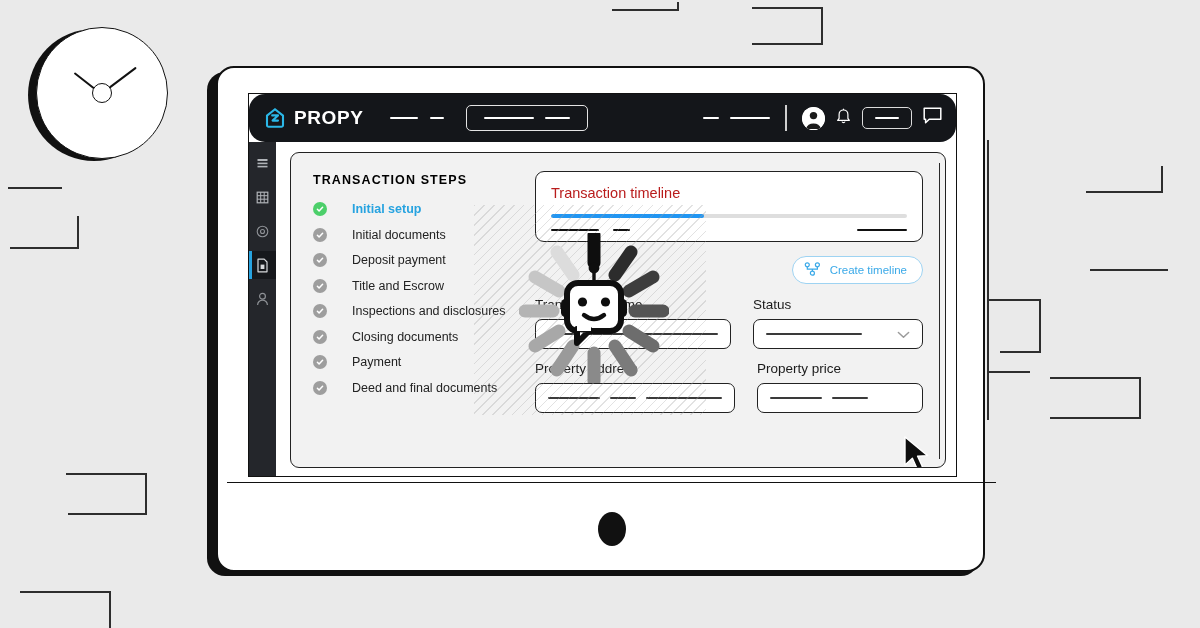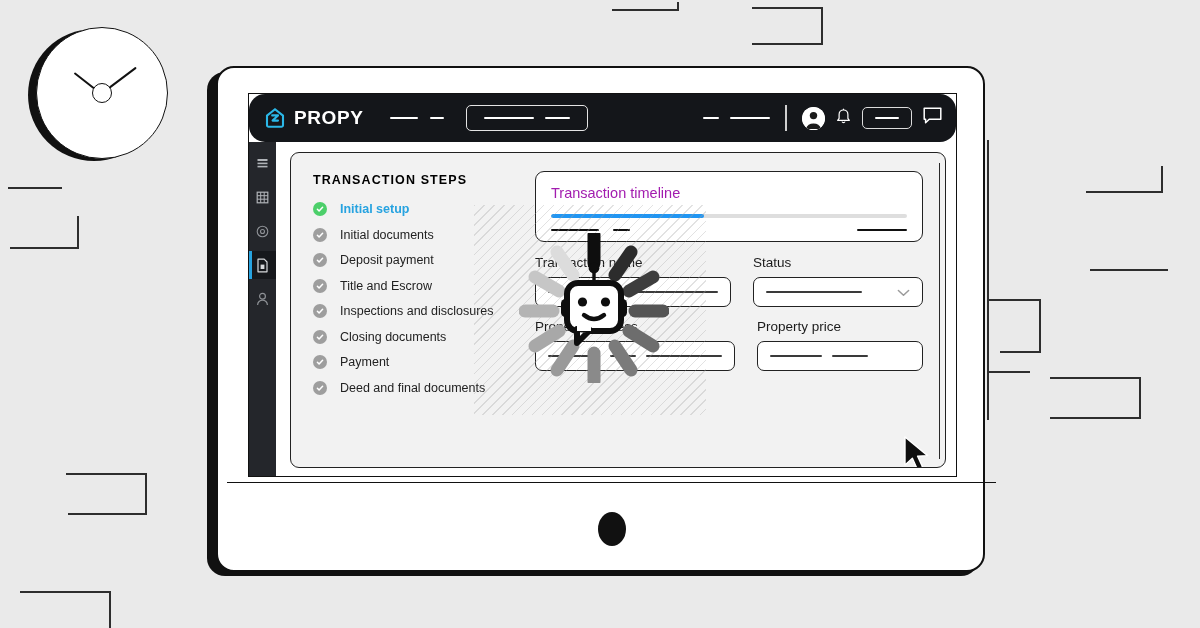--- a/index.html
+++ b/index.html
@@ -111,36 +111,36 @@
   .panel {
     position: relative; width: 100%; height: 100%;
     background: #f2f2f2; border: 1.4px solid #222; border-radius: 9px;
     padding: 18px 22px; overflow: hidden;
   }
   .panel-grid { display: flex; gap: 22px; height: 100%; }
   .steps-col { width: 200px; flex: 0 0 200px; padding-top: 2px; }
   .steps-title {
     color: #000000; font-size: 12.5px; font-weight: 700; letter-spacing: 1.1px; margin-bottom: 15px;
   }
-  .step { display: flex; align-items: flex-end; gap: 13px; margin-bottom: 11.5px; }
+  .step { display: flex; align-items: flex-end; gap: 25px; margin-bottom: 11.5px; }
   .step-check {
     width: 14px; height: 14px; border-radius: 50%; background: #9e9e9e;
     display: flex; align-items: center; justify-content: center; flex: 0 0 14px;
   }
   .step.done .step-check { background: #4ccf6a; }
   .step-label { font-size: 12.5px; color: #222; }
   .step.done .step-label { color: #27a3e0; font-weight: 700; }
 
   .main-col { flex: 1; position: relative; }
 
   .timeline-card {
     background: #fff; border: 1.4px solid #222; border-radius: 9px;
     padding: 13px 15px 10px; position: relative;
   }
-  .timeline-title { font-size: 14.5px; color: #a21caf; margin-bottom: 13px; }
+  .timeline-title { font-size: 14.5px; color: #b91c1c; margin-bottom: 13px; }
   .progress-track {
     height: 4px; background: #dedede; border-radius: 2px; position: relative; overflow: hidden;
   }
   .progress-fill { position: absolute; left: 0; top: 0; bottom: 0; background: #2196f3; border-radius: 2px; }
   .tl-marks { display: flex; align-items: center; margin-top: 11px; }
   .mark { background: #111; height: 2px; border-radius: 1px; }
 
   .create-row { display: flex; justify-content: flex-end; margin-top: 14px; }
   .create-btn {
     display: inline-flex; align-items: center; gap: 9px;
@@ -380,20 +380,33 @@
                   <div class="progress-track">
                     <div class="progress-fill" id="progress-fill" style="width: 43%;"></div>
                   </div>
                   <div class="tl-marks">
                     <span class="mark" style="width:48px"></span>
                     <span class="mark" style="width:17px;margin-left:14px"></span>
                     <span class="mark" style="width:50px;margin-left:auto"></span>
                   </div>
                 </div>
 
+                <div class="create-row">
+                  <button class="create-btn">
+                    <span>
+                      <svg width="17" height="14" viewBox="0 0 17 14">
+                        <circle cx="3.3" cy="2.8" r="2" fill="none" stroke="#3aa9e8" stroke-width="1.2"></circle>
+                        <circle cx="13.4" cy="2.8" r="2" fill="none" stroke="#3aa9e8" stroke-width="1.2"></circle>
+                        <circle cx="8.4" cy="11.2" r="2" fill="none" stroke="#3aa9e8" stroke-width="1.2"></circle>
+                        <path d="M3.3 4.8 V7.2 H13.4 V4.8 M8.4 7.2 V9.2" fill="none" stroke="#3aa9e8" stroke-width="1.2"></path>
+                      </svg>
+                    </span>
+                    <span>Create timeline</span>
+                  </button>
+                </div>
 
                 <div class="fields">
                   <div class="field-row">
                     <div class="field">
                       <div class="field-label">Transaction name</div>
                       <div class="field-input">
                         <span class="ph" style="width:170px"></span>
                       </div>
                     </div>
                     <div class="field">

